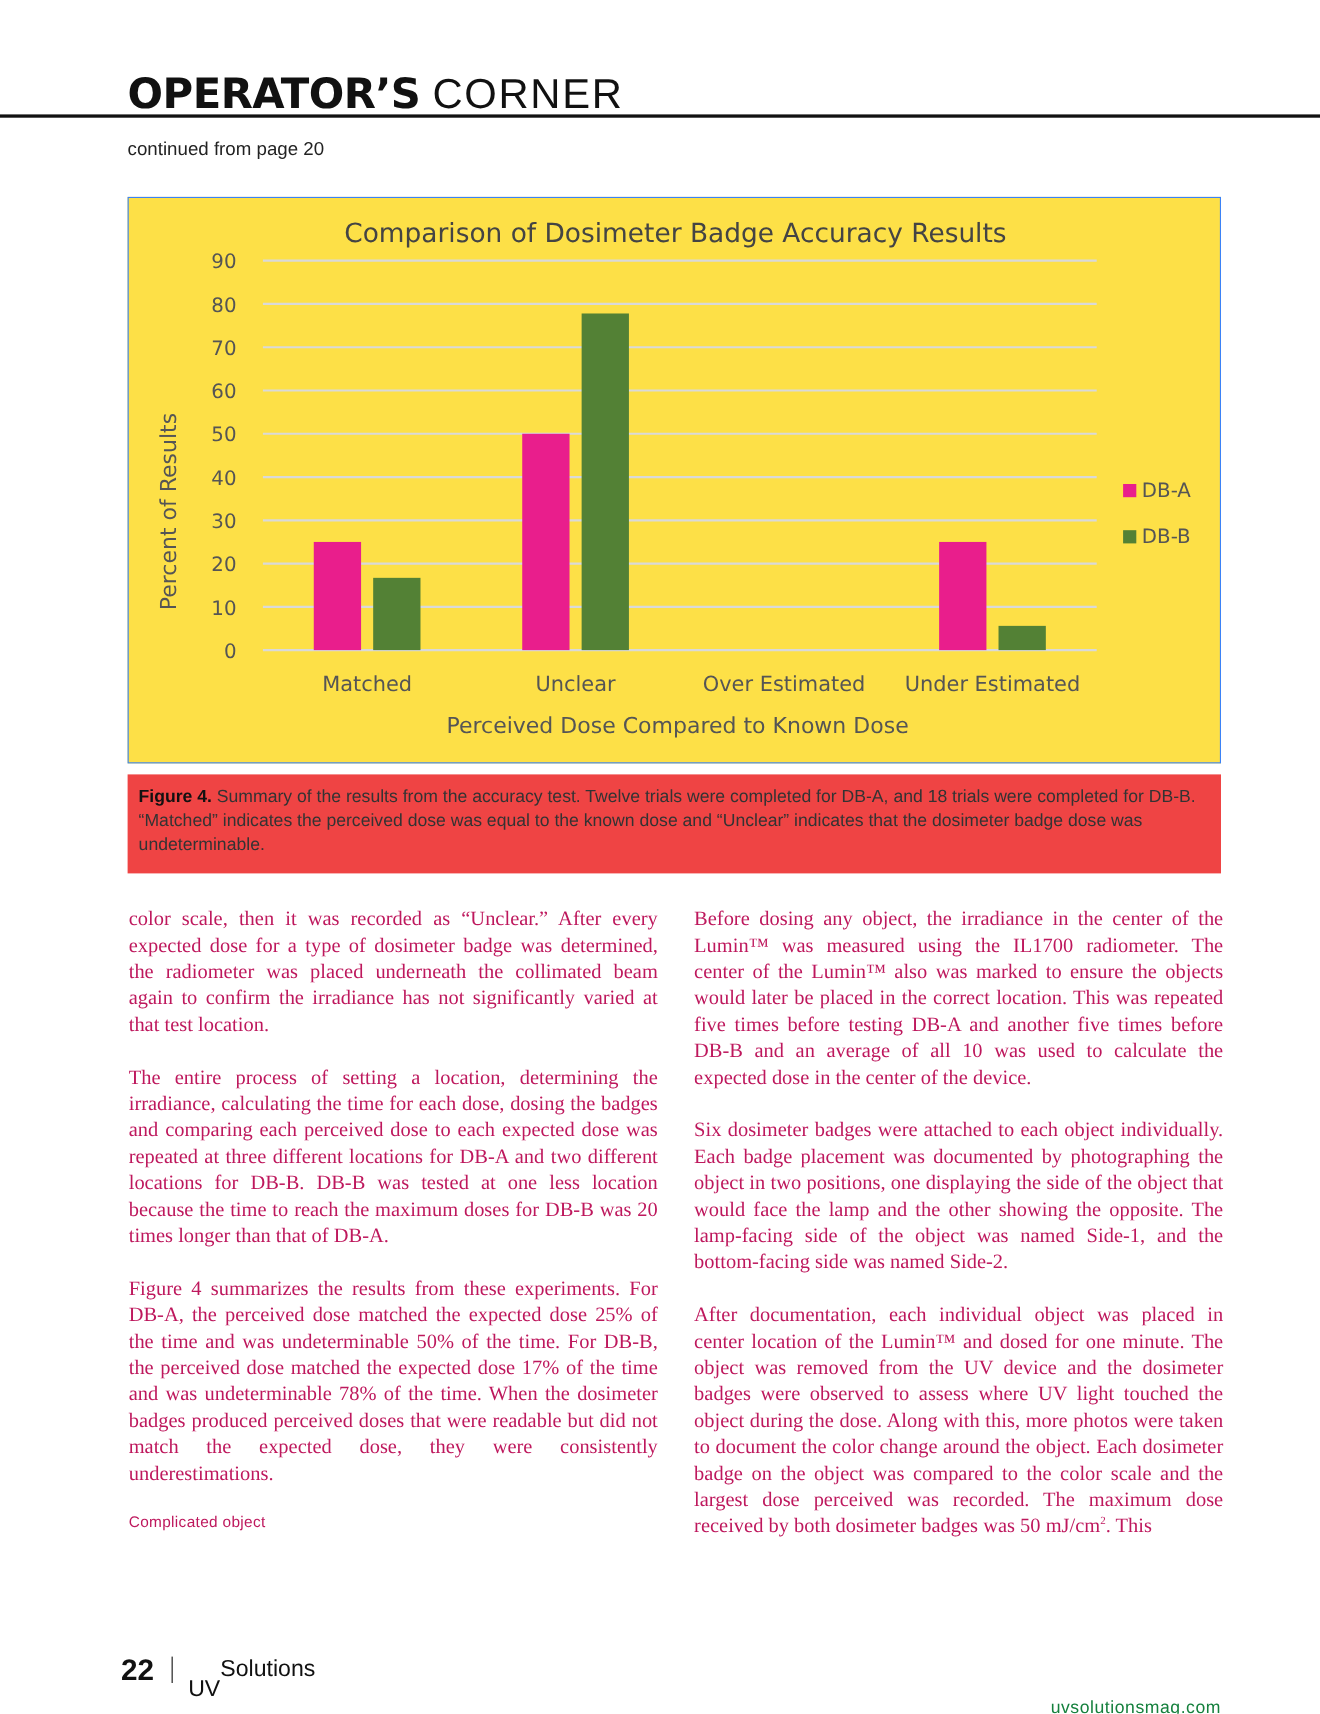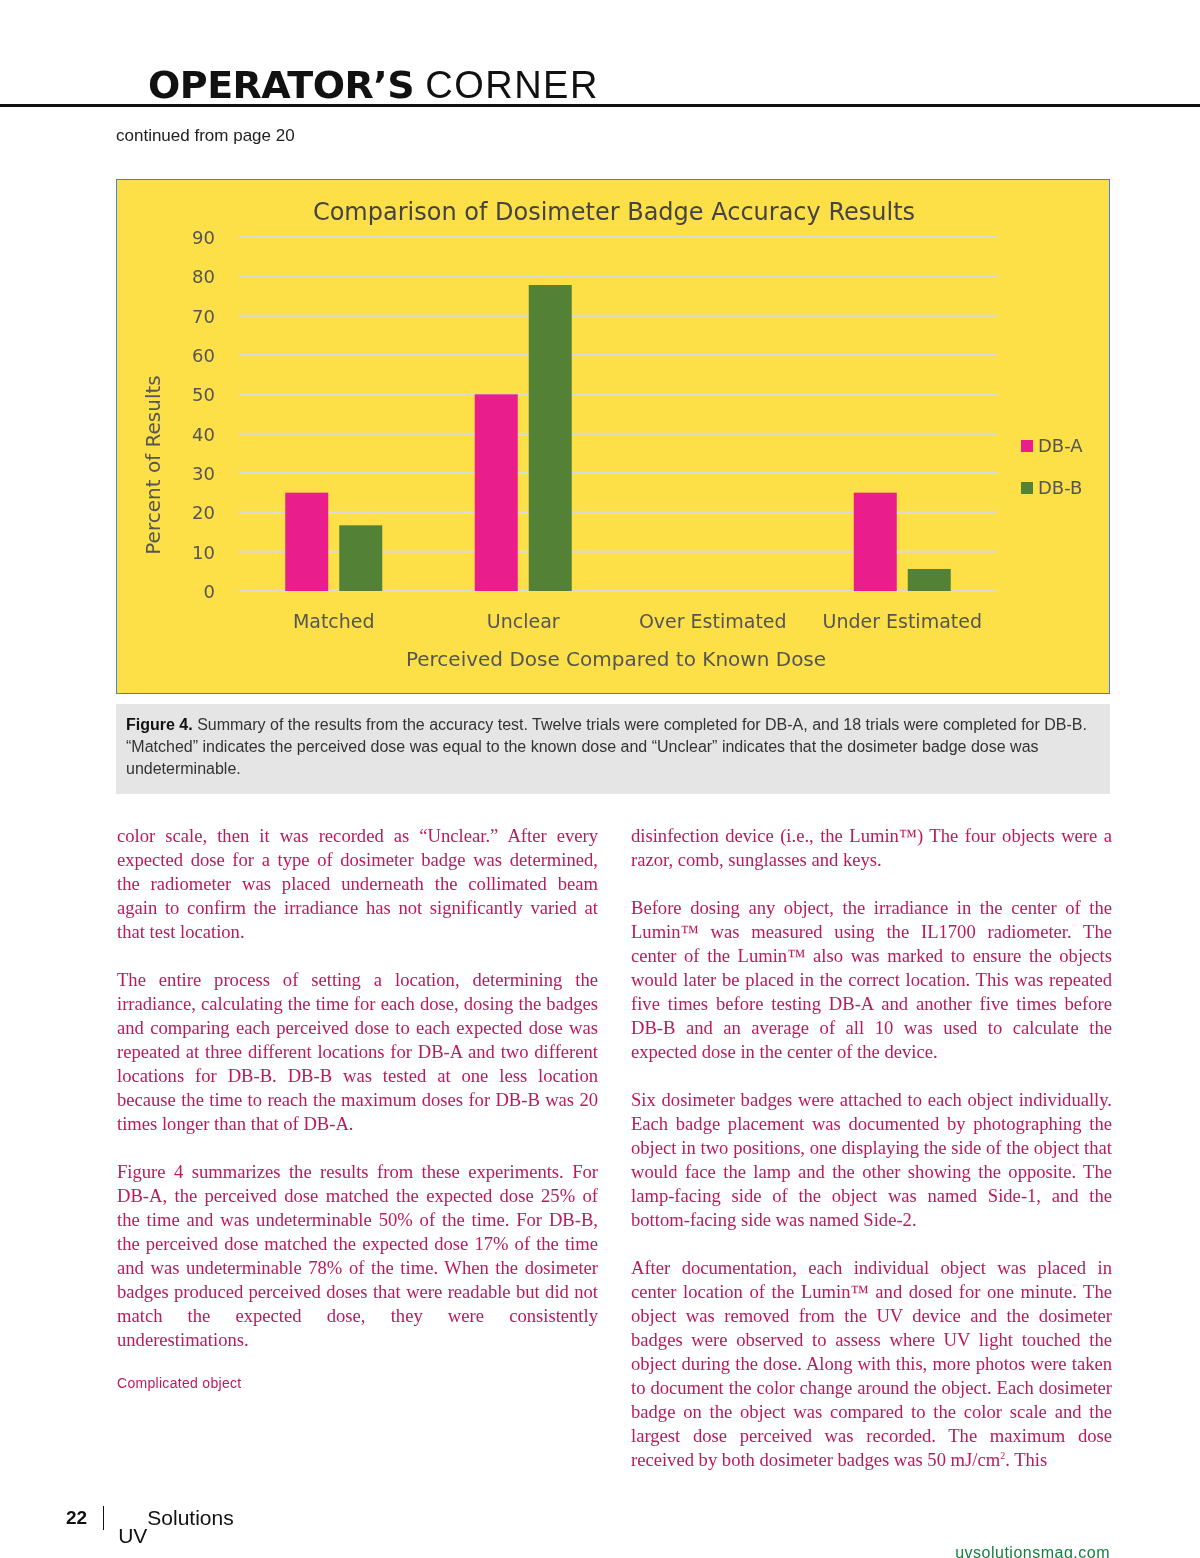--- a/index.html
+++ b/index.html
@@ -1,33 +1,33 @@
 <!DOCTYPE html>
 <html><head>
 <meta charset="utf-8">
 <style>
   html, body { margin: 0; padding: 0; background: #ffffff; }
   body { width: 1200px; height: 1558px; position: relative; overflow: hidden; font-family: "Liberation Sans", sans-serif; color: #111; }
   .header-title { position: absolute; left: 116px; top: 60px; font-size: 38px; letter-spacing: 0.5px; line-height: 50px; }
-  .header-title .bold { font-family: "DejaVu Sans", sans-serif; font-weight: 900; letter-spacing: -0.5px; margin-left: 32px; }
+  .header-title .bold { font-family: "DejaVu Sans", sans-serif; font-weight: 900; letter-spacing: -0.5px; }
   .header-title .light { font-weight: normal; letter-spacing: 1.5px; }
   .header-rule { position: absolute; left: 0; top: 104px; width: 1200px; height: 3px; background: #111; }
   .continued { position: absolute; left: 116px; top: 126px; font-size: 17px; color: #222; }
   .figure-box { position: absolute; left: 116px; top: 179px; width: 992px; height: 513px; border: 1px solid #3b82f6; background: #fde047; }
   .figure-box svg { position: absolute; left: 0; top: 0; }
-  .caption { position: absolute; left: 116px; top: 704px; width: 994px; height: 90px; background: #e5e5e5; box-sizing: border-box; padding: 10px 10px; font-size: 16px; line-height: 22px; color: #333; }
+  .caption { position: absolute; left: 116px; top: 704px; width: 994px; height: 90px; background: #ef4444; box-sizing: border-box; padding: 10px 10px; font-size: 16px; line-height: 22px; color: #333; }
   .caption b { color: #111; }
   .col { position: absolute; top: 824px; width: 481px; font-family: "Liberation Serif", serif; font-size: 18.6px; line-height: 24px; text-align: justify; color: #be185d; }
   .col p { margin: 0 0 24px 0; }
   .col-left { left: 117px; }
   .col-right { left: 631px; }
   .section-heading { font-family: "Liberation Sans", sans-serif; font-size: 14px; line-height: 26px; font-weight: normal; margin: -6px 0 0 0; letter-spacing: 0.3px; }
   .section-heading + p { margin-top: 0; }
   .footer { position: absolute; left: 66px; top: 1488px; font-size: 21px; display: flex; align-items: center; }
-  .footer .pagenum { font-weight: bold; font-size: 19px; }
+  .footer .pagenum { font-weight: bold; font-size: 27px; margin-left: 44px; }
   .footer .sep { display: inline-block; width: 1px; height: 24px; background: #111; margin: 0 14px 0 16px; }
   .footer .brand-uv { font-weight: normal; margin-top: 36px; }
   .footer-url { position: absolute; right: 90px; top: 1544px; font-size: 16px; letter-spacing: 0.5px; color: #15803d; }
   sup { font-size: 10px; line-height: 0; }
 </style>
 </head>
 <body>
 
 <div class="header-title">
   <span class="bold">OPERATOR’S</span>
@@ -95,21 +95,20 @@
 </div>
 
 <div class="col col-left">
   <p>color scale, then it was recorded as “Unclear.” After every expected dose for a type of dosimeter badge was determined, the radiometer was placed underneath the collimated beam again to confirm the irradiance has not significantly varied at that test location.</p>
   <p>The entire process of setting a location, determining the irradiance, calculating the time for each dose, dosing the badges and comparing each perceived dose to each expected dose was repeated at three different locations for DB-A and two different locations for DB-B. DB-B was tested at one less location because the time to reach the maximum doses for DB-B was 20 times longer than that of DB-A.</p>
   <p>Figure 4 summarizes the results from these experiments. For DB-A, the perceived dose matched the expected dose 25% of the time and was undeterminable 50% of the time. For DB-B, the perceived dose matched the expected dose 17% of the time and was undeterminable 78% of the time. When the dosimeter badges produced perceived doses that were readable but did not match the expected dose, they were consistently underestimations.</p>
   <h3 class="section-heading">Complicated object</h3>
 </div>
 
 <div class="col col-right">
-  <p>disinfection device (i.e., the Lumin™) The four objects were a razor, comb, sunglasses and keys.</p>
   <p>Before dosing any object, the irradiance in the center of the Lumin™ was measured using the IL1700 radiometer. The center of the Lumin™ also was marked to ensure the objects would later be placed in the correct location. This was repeated five times before testing DB-A and another five times before DB-B and an average of all 10 was used to calculate the expected dose in the center of the device.</p>
   <p>Six dosimeter badges were attached to each object individually. Each badge placement was documented by photographing the object in two positions, one displaying the side of the object that would face the lamp and the other showing the opposite. The lamp-facing side of the object was named Side-1, and the bottom-facing side was named Side-2.</p>
   <p><span>After documentation, each individual object was placed in center location of the Lumin™ and dosed for one minute. The object was removed from the UV device and the dosimeter badges were observed to assess where UV light touched the object during the dose. Along with this, more photos were taken to document the color change around the object. Each dosimeter badge on the object was compared to the color scale and the largest dose perceived was recorded. The maximum dose received by both dosimeter badges was 50 mJ/cm</span><sup>2</sup><span>. This</span></p>
 </div>
 
 <div class="footer">
   <span class="pagenum">22</span>
   <span class="sep"></span>
   <span class="brand-uv">UV</span>
     <span>Solutions</span>

